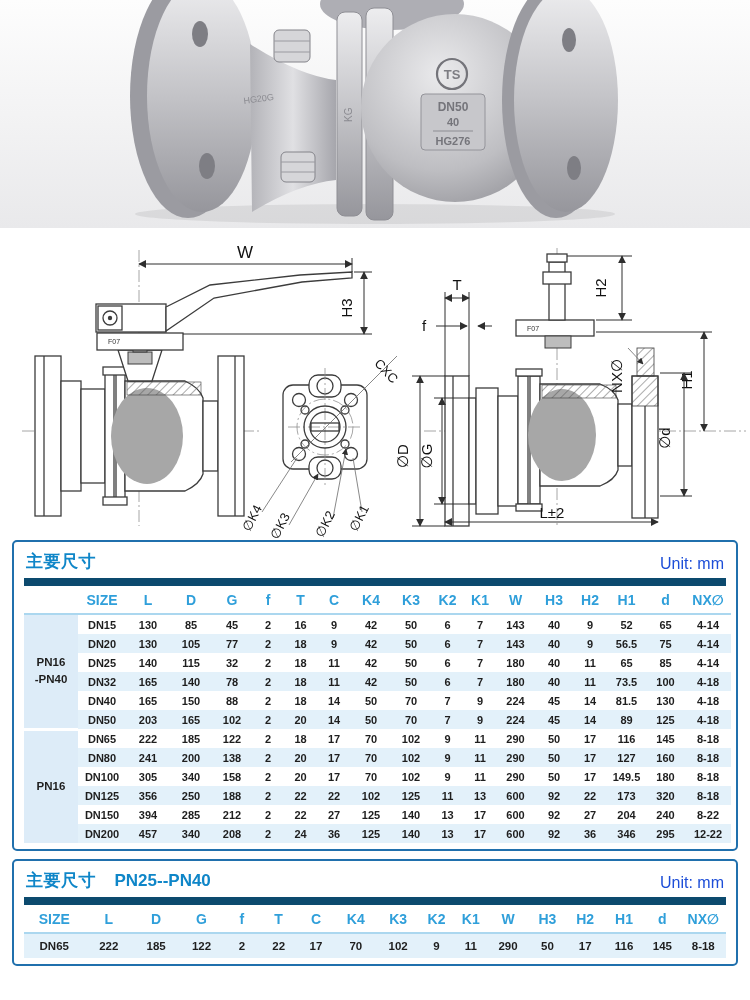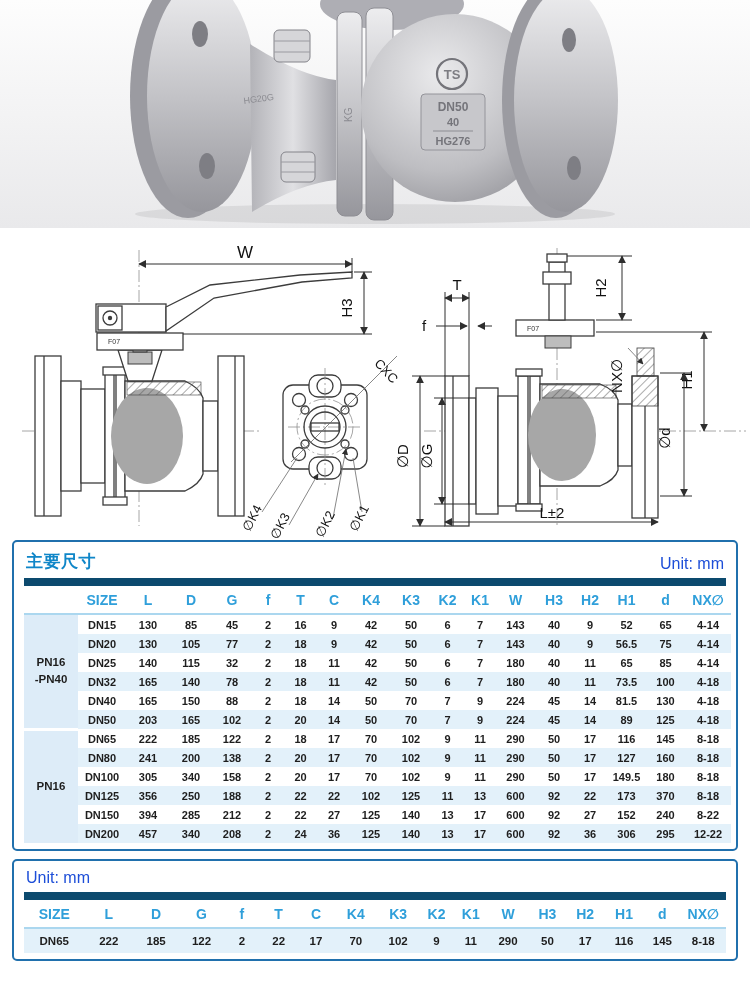--- a/index.html
+++ b/index.html
@@ -482,67 +482,71 @@
           <td>22</td>
           <td>22</td>
           <td>102</td>
           <td>125</td>
           <td>11</td>
           <td>13</td>
           <td>600</td>
           <td>92</td>
           <td>22</td>
           <td>173</td>
-          <td>370</td>
+          <td>320</td>
           <td>8-18</td>
         </tr>
         <tr>
           <td>DN150</td>
           <td>394</td>
           <td>285</td>
           <td>212</td>
           <td>2</td>
           <td>22</td>
           <td>27</td>
           <td>125</td>
           <td>140</td>
           <td>13</td>
           <td>17</td>
           <td>600</td>
           <td>92</td>
           <td>27</td>
-          <td>152</td>
+          <td>204</td>
           <td>240</td>
           <td>8-22</td>
         </tr>
         <tr class="striped">
           <td>DN200</td>
           <td>457</td>
           <td>340</td>
           <td>208</td>
           <td>2</td>
           <td>24</td>
           <td>36</td>
           <td>125</td>
           <td>140</td>
           <td>13</td>
           <td>17</td>
           <td>600</td>
           <td>92</td>
           <td>36</td>
-          <td>306</td>
+          <td>346</td>
           <td>295</td>
           <td>12-22</td>
         </tr>
       </tbody>
   </table>
 </div>
 
 <div class="spec-card" id="card2" style="margin-top:8px;">
   <div class="card-head">
+    <span>
+      <span class="card-title">主要尺寸</span>
+      <span class="card-sub">PN25--PN40</span>
+    </span>
     <span class="unit">Unit: mm</span>
   </div>
   <table id="t2">
     <thead>
         <tr>
           <th style="width: 60px;">SIZE</th>
           <th style="width: 48px;">L</th>
           <th style="width: 46px;">D</th>
           <th style="width: 44px;">G</th>
           <th style="width: 36px;">f</th>

